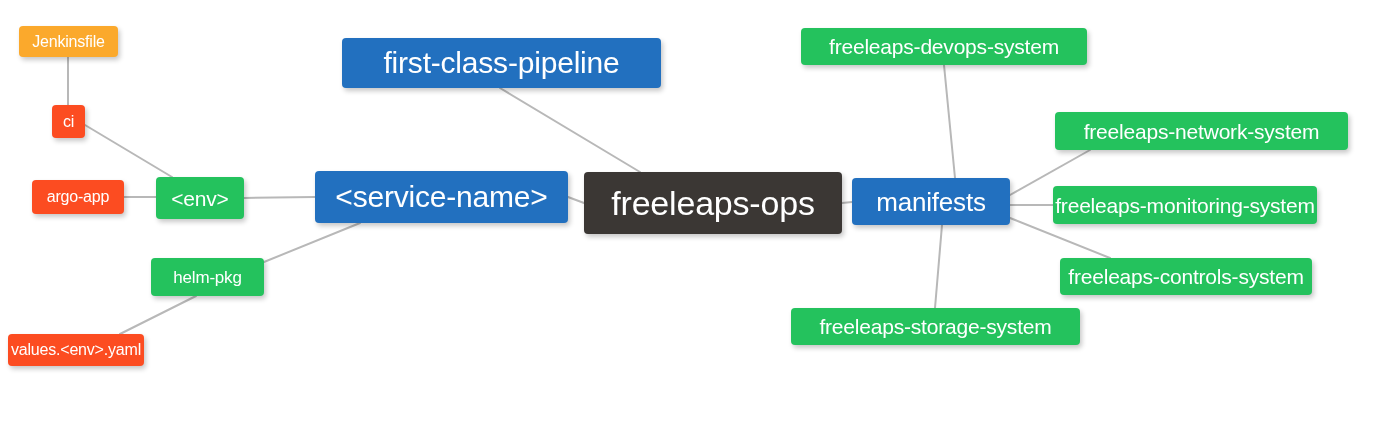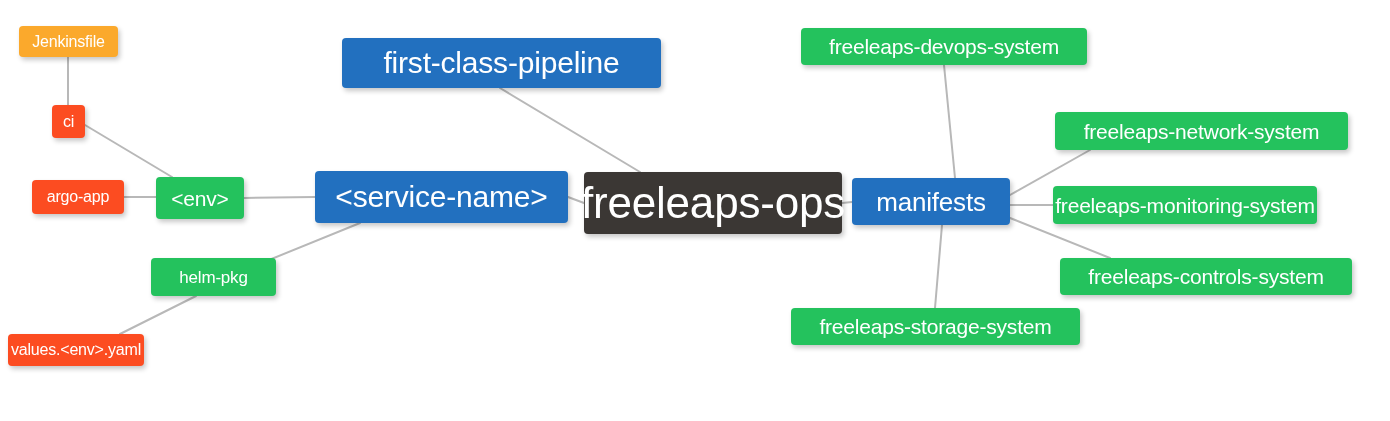--- a/index.html
+++ b/index.html
@@ -29,21 +29,21 @@
     align-items: center;
     justify-content: center;
     box-sizing: border-box;
     border-radius: 4px;
     color: #ffffff;
     white-space: nowrap;
     line-height: 1;
     box-shadow: 2px 3px 5px rgba(0,0,0,0.22);
     letter-spacing: -0.2px;
   }
-  .lvl-root   { font-size: 44px; }
+  .lvl-root   { font-size: 34px; }
   .lvl-1-big  { font-size: 30px; }
   .lvl-1      { font-size: 26px; }
   .lvl-2      { font-size: 21px; }
   .lvl-3      { font-size: 17px; }
   .lvl-4      { font-size: 16px; }
 </style>
 </head>
 <body>
 
 <div id="canvas">
@@ -62,24 +62,24 @@
       <path d="M 1010 205 L 1053 205" stroke="#b8b8b8" stroke-width="2" fill="none" stroke-linecap="round"></path>
       <path d="M 1010 218 L 1110 258" stroke="#b8b8b8" stroke-width="2" fill="none" stroke-linecap="round"></path>
       <path d="M 942 225 L 935 308" stroke="#b8b8b8" stroke-width="2" fill="none" stroke-linecap="round"></path>
     </svg>
   <div id="node-layer">
       <div class="node lvl-root" style="left: 584px; top: 172px; width: 258px; height: 62px; background: rgb(59, 55, 52);">freeleaps-ops</div>
       <div class="node lvl-1-big" style="left: 315px; top: 171px; width: 253px; height: 52px; background: rgb(34, 112, 191);">&lt;service-name&gt;</div>
       <div class="node lvl-1-big" style="left: 314px; top: 38px; width: 319px; height: 50px; background: rgb(34, 112, 191); margin-left: 28px;">first-class-pipeline</div>
       <div class="node lvl-1" style="left: 852px; top: 178px; width: 158px; height: 47px; background: rgb(34, 112, 191);">manifests</div>
       <div class="node lvl-2" style="left: 156px; top: 177px; width: 88px; height: 42px; background: rgb(36, 194, 93);">&lt;env&gt;</div>
-      <div class="node lvl-3" style="left: 151px; top: 258px; width: 125px; height: 38px; background: rgb(36, 194, 93);">helm-pkg</div>
+      <div class="node lvl-3" style="left: 151px; top: 258px; width: 113px; height: 38px; background: rgb(36, 194, 93);">helm-pkg</div>
       <div class="node lvl-4" style="left: 52px; top: 105px; width: 33px; height: 33px; background: rgb(252, 76, 33);">ci</div>
       <div class="node lvl-4" style="left: 19px; top: 26px; width: 99px; height: 31px; background: rgb(251, 169, 44);">Jenkinsfile</div>
       <div class="node lvl-4" style="left: 32px; top: 180px; width: 92px; height: 34px; background: rgb(252, 76, 33);">argo-app</div>
       <div class="node lvl-4" style="left: 8px; top: 334px; width: 136px; height: 32px; background: rgb(252, 76, 33);">values.&lt;env&gt;.yaml</div>
       <div class="node lvl-2" style="left: 801px; top: 28px; width: 286px; height: 37px; background: rgb(36, 194, 93);">freeleaps-devops-system</div>
       <div class="node lvl-2" style="left: 1055px; top: 112px; width: 293px; height: 38px; background: rgb(36, 194, 93);">freeleaps-network-system</div>
       <div class="node lvl-2" style="left: 1053px; top: 186px; width: 264px; height: 38px; background: rgb(36, 194, 93);">freeleaps-monitoring-system</div>
-      <div class="node lvl-2" style="left: 1060px; top: 258px; width: 292px; height: 37px; background: rgb(36, 194, 93);">freeleaps-controls-system</div>
+      <div class="node lvl-2" style="left: 1060px; top: 258px; width: 252px; height: 37px; background: rgb(36, 194, 93);">freeleaps-controls-system</div>
       <div class="node lvl-2" style="left: 791px; top: 308px; width: 289px; height: 37px; background: rgb(36, 194, 93);">freeleaps-storage-system</div>
     </div>
 </div>
 
 </body></html>

